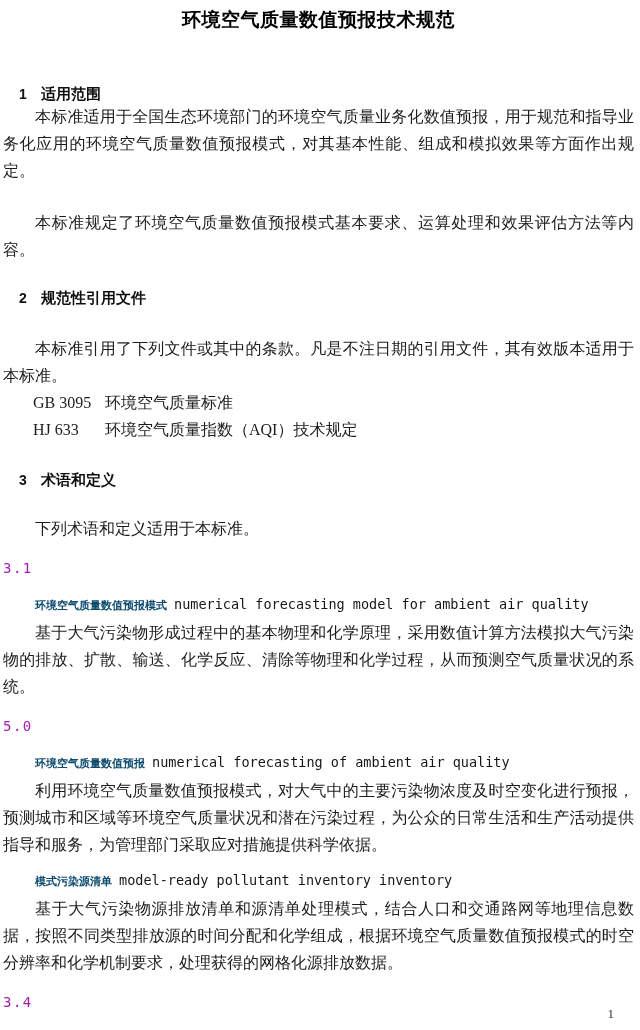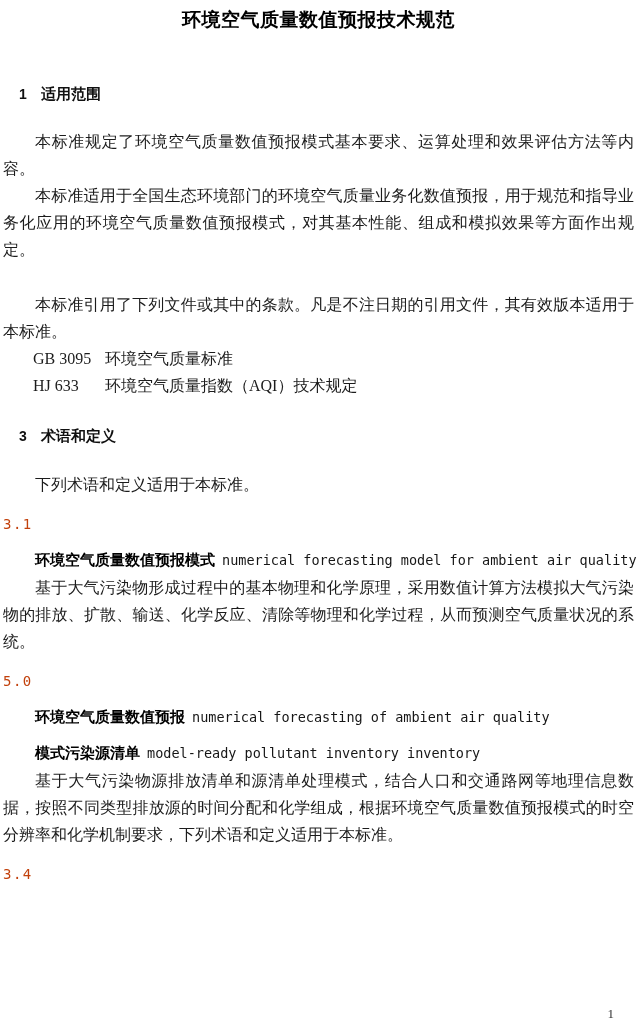--- a/index.html
+++ b/index.html
@@ -38,28 +38,28 @@
     text-align:justify;
     text-indent:32px;
   }
   .ref-line { font-size:16px; line-height:27px; padding-left:30px;font-family:Liberation Serif, serif; }
   .ref-code { display:inline-block; min-width:72px; }
   .term-num {
     font-family:"DejaVu Sans Mono","Liberation Mono",monospace;
     font-size:14px;
     letter-spacing:1.5px;
     line-height:27px;
-    color:#c2410c;
+    color:#a21caf;
   }
   .term-line { padding-left:32px; line-height:27px; white-space:nowrap; }
   .term-zh {
     font-family:"Liberation Sans","DejaVu Sans",sans-serif;
     font-weight:bold;
-    font-size:15px;
-    color:#000000;
+    font-size:11px;
+    color:#0c4a6e;
   }
   .term-en {
     font-family:"DejaVu Sans Mono","Liberation Mono",monospace;
     font-size:13.5px;
     margin-left:7px;
     color:#161616;
     text-align:center;
   }
   .page-number {
     position:absolute;
@@ -80,23 +80,26 @@
 </head>
 <body>
 
 <div class="page">
 
   <div class="doc-title">环境空气质量数值预报技术规范</div>
 
   <div class="sec-heading mt-h1">
     <span class="sec-num">1</span><span>适用范围</span>
   </div>
+  <p class="body-p">本标准适用于全国生态环境部门的环境空气质量业务化数值预报，用于规范和指导业务化应用的环境空气质量数值预报模式，对其基本性能、组成和模拟效果等方面作出规定。</p>
   <p class="body-p mt-para1">本标准规定了环境空气质量数值预报模式基本要求、运算处理和效果评估方法等内容。</p>
-  <p class="body-p">本标准适用于全国生态环境部门的环境空气质量业务化数值预报，用于规范和指导业务化应用的环境空气质量数值预报模式，对其基本性能、组成和模拟效果等方面作出规定。</p>
 
+  <div class="sec-heading mt-h2">
+    <span class="sec-num">2</span><span>规范性引用文件</span>
+  </div>
   <p class="body-p mt-para2">本标准引用了下列文件或其中的条款。凡是不注日期的引用文件，其有效版本适用于本标准。</p>
   <div class="ref-line">
     <span class="ref-code">GB 3095</span><span>环境空气质量标准</span>
   </div>
   <div class="ref-line">
     <span class="ref-code">HJ 633</span><span>环境空气质量指数（AQI）技术规定</span>
   </div>
 
   <div class="sec-heading mt-h3">
     <span class="sec-num">3</span><span>术语和定义</span>
@@ -106,22 +109,23 @@
   <div class="term-num mt-tnum">3.1</div>
   <div class="term-line mt-tline">
     <span class="term-zh">环境空气质量数值预报模式</span><span class="term-en">numerical forecasting model for ambient air quality</span>
   </div>
   <p class="body-p">基于大气污染物形成过程中的基本物理和化学原理，采用数值计算方法模拟大气污染物的排放、扩散、输送、化学反应、清除等物理和化学过程，从而预测空气质量状况的系统。</p>
 
   <div class="term-num mt-tnum">5.0</div>
   <div class="term-line mt-tline">
     <span class="term-zh">环境空气质量数值预报</span><span class="term-en">numerical forecasting of ambient air quality</span>
   </div>
+  <p class="body-p">利用环境空气质量数值预报模式，对大气中的主要污染物浓度及时空变化进行预报，预测城市和区域等环境空气质量状况和潜在污染过程，为公众的日常生活和生产活动提供指导和服务，为管理部门采取应对措施提供科学依据。</p>
 
   <div class="term-line mt-tline">
     <span class="term-zh">模式污染源清单</span><span class="term-en">model-ready pollutant inventory inventory</span>
   </div>
-  <p class="body-p">基于大气污染物源排放清单和源清单处理模式，结合人口和交通路网等地理信息数据，按照不同类型排放源的时间分配和化学组成，根据环境空气质量数值预报模式的时空分辨率和化学机制要求，下列术语和定义适用于本标准。</p>
+  <p class="body-p">基于大气污染物源排放清单和源清单处理模式，结合人口和交通路网等地理信息数据，按照不同类型排放源的时间分配和化学组成，根据环境空气质量数值预报模式的时空分辨率和化学机制要求，处理获得的网格化源排放数据。</p>
 
   <div class="term-num mt-tnum">3.4</div>
 
   <div class="page-number">1</div>
 </div>
 
 </body></html>

